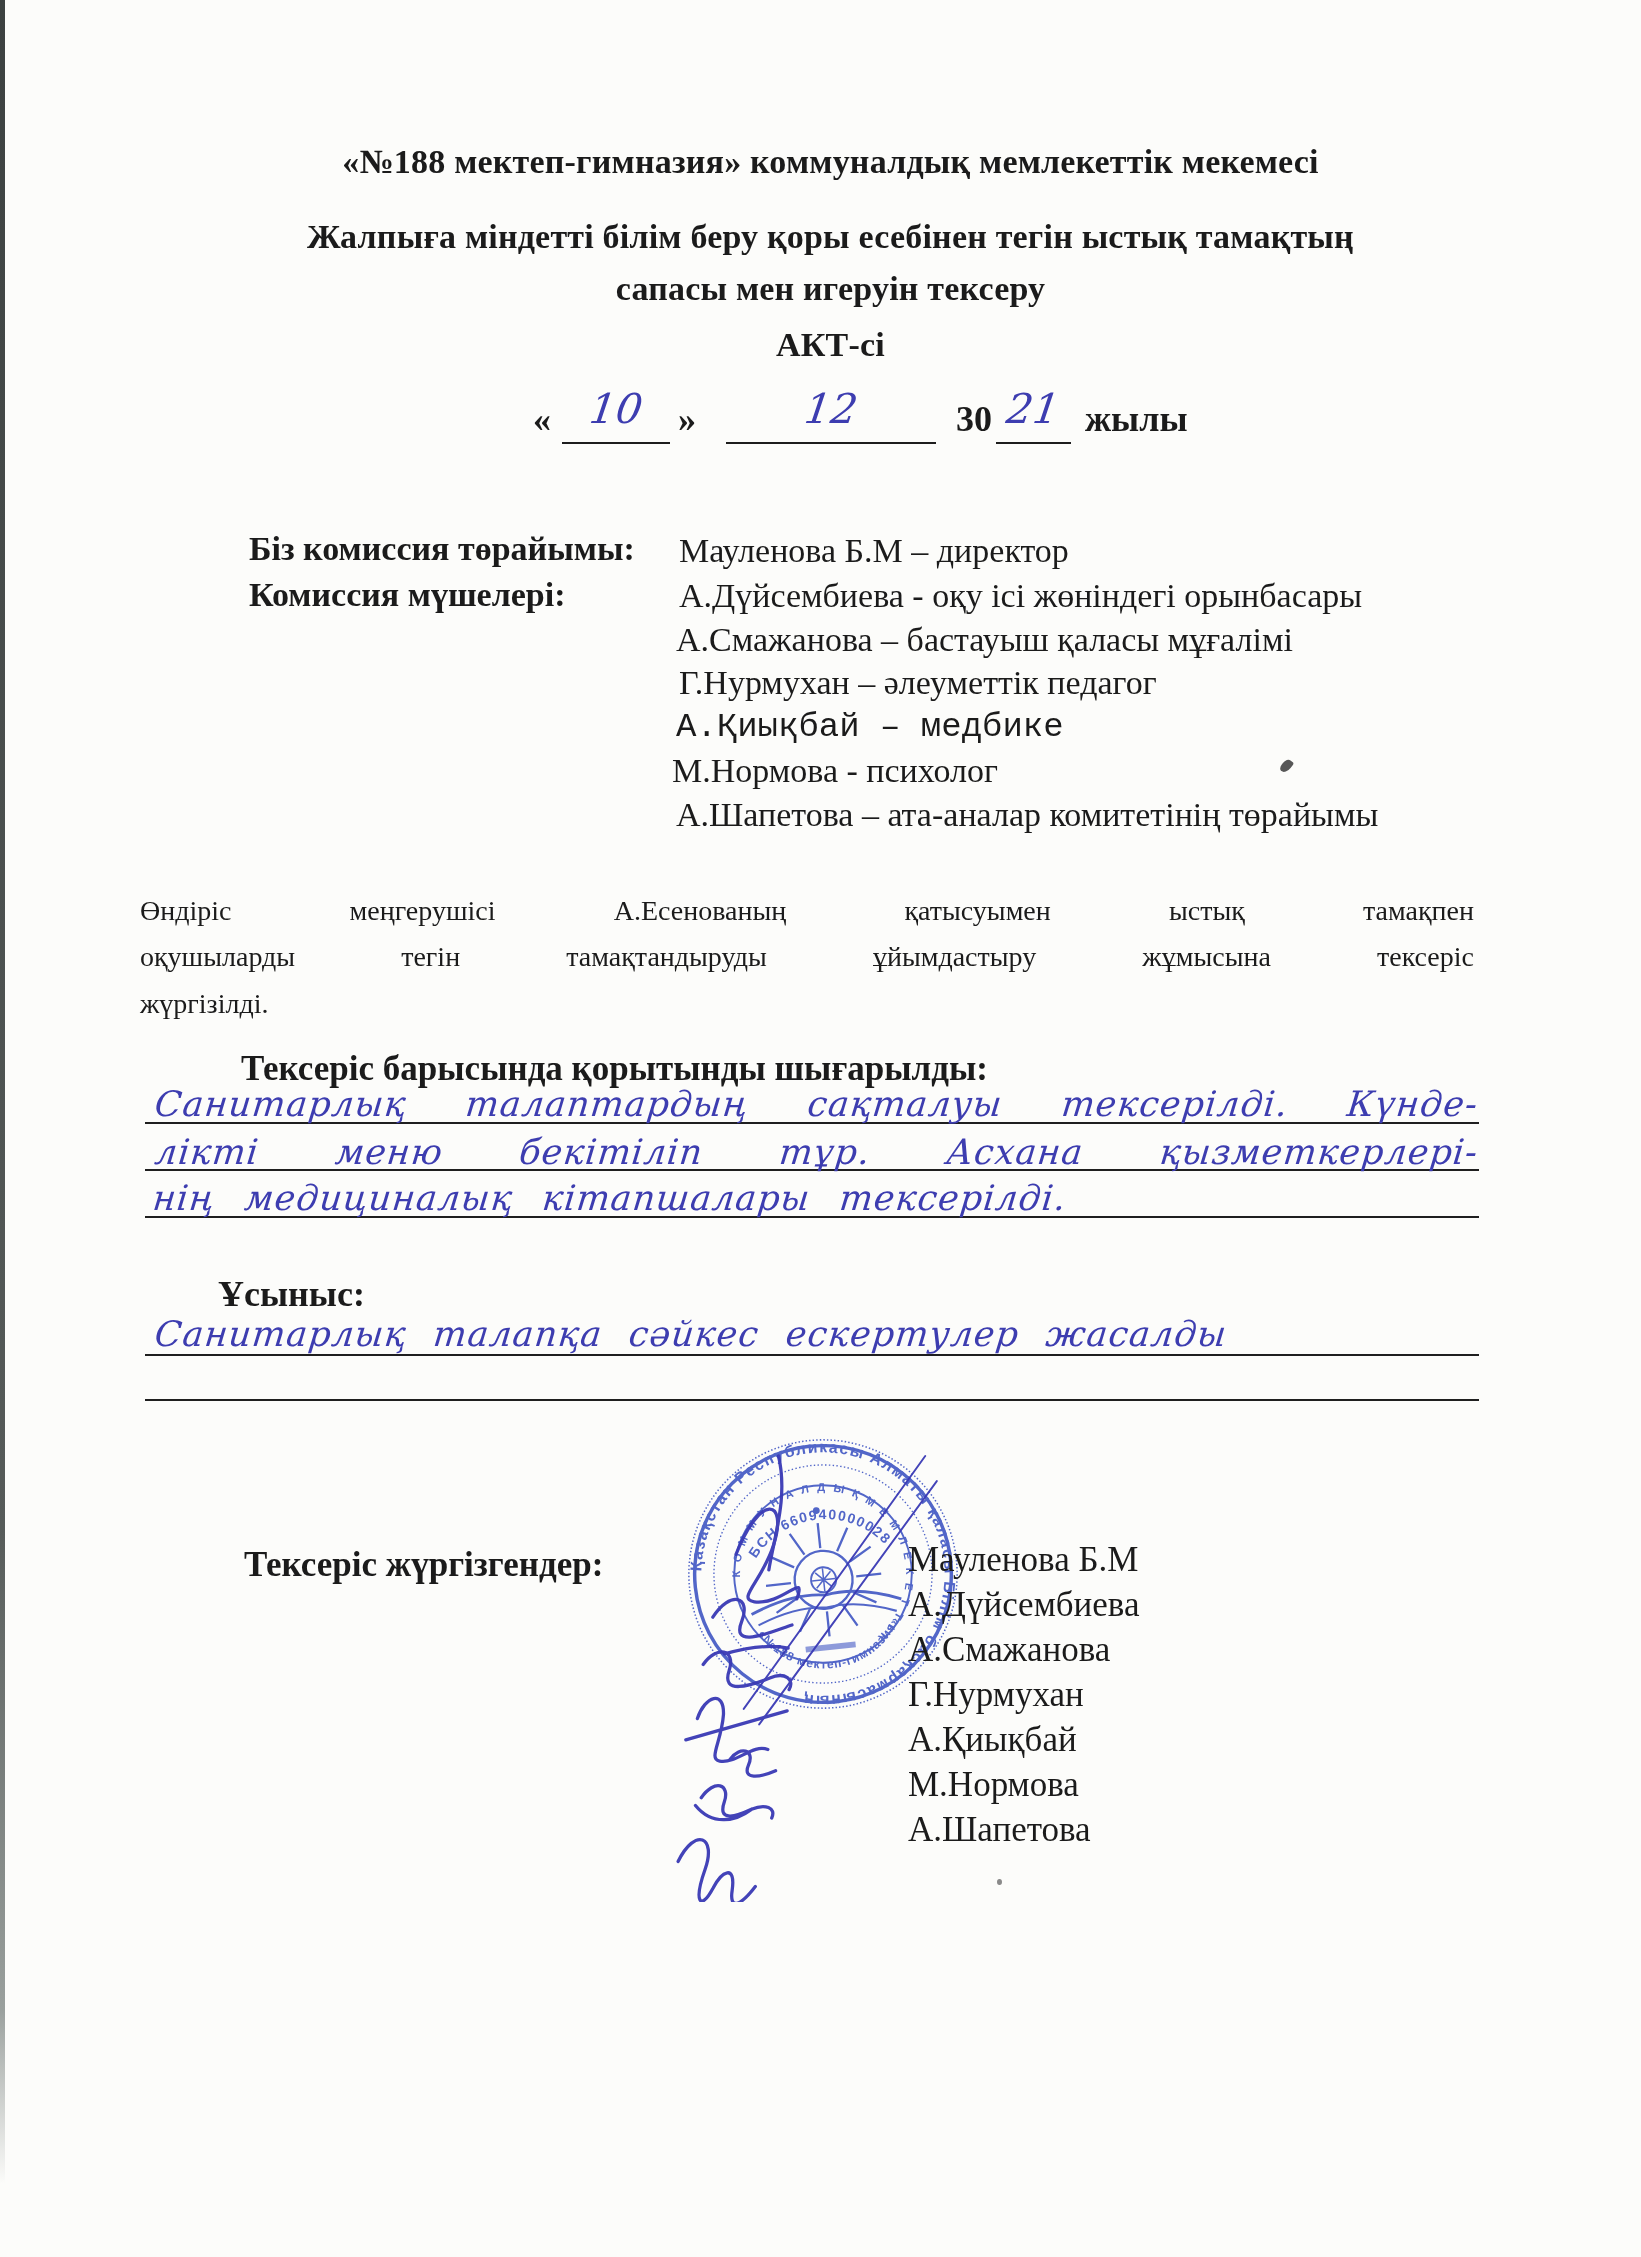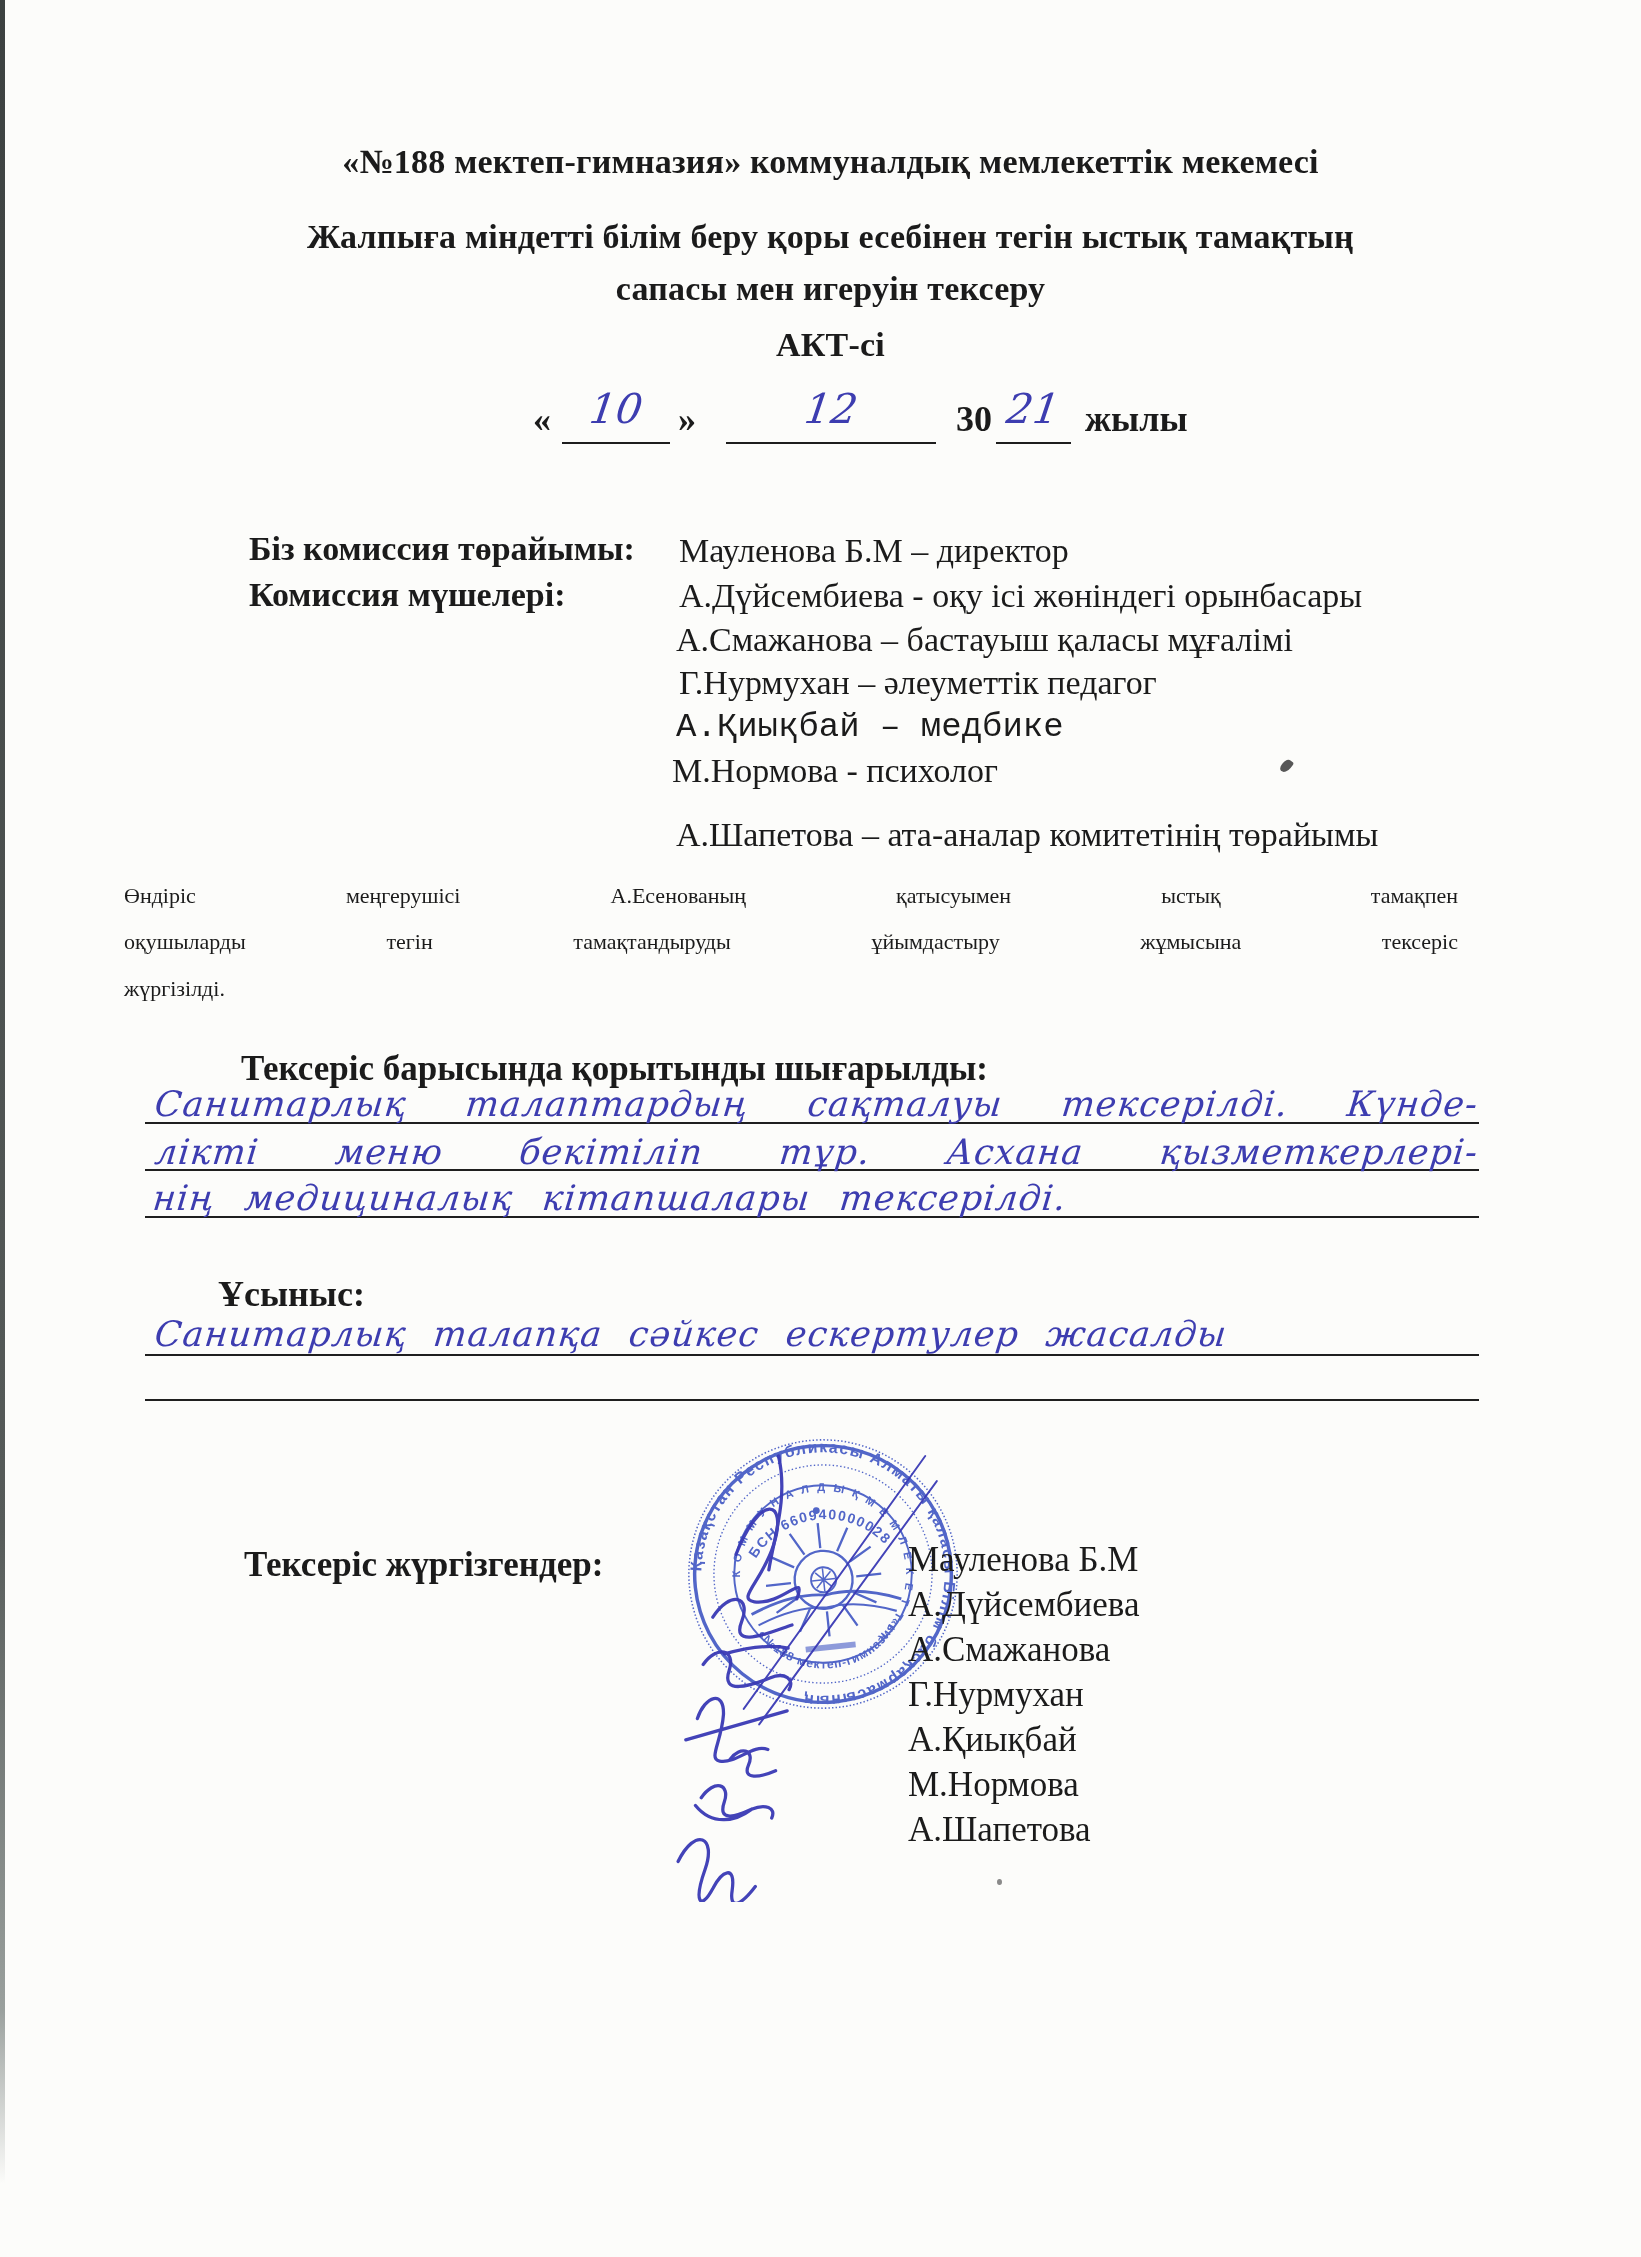--- a/index.html
+++ b/index.html
@@ -19,21 +19,21 @@
   
   .date-row{height:54px;}
   .date-glyph{font-weight:bold;font-size:36px;}
   .u-seg{border-bottom:2.9px solid #1d1d1d;text-align:center;}
   .hw{color:#3d3db0;font-style:italic;font-family:"DejaVu Serif", serif;}
   .hw-num{font-size:41px;line-height:39px;display:inline-block;transform:skewX(-8deg);}
   
   .label-bold{font-weight:bold;font-size:34px;white-space:nowrap;}
   .val{font-size:34px;white-space:nowrap;}
   
-  .para-line{left:124px;width:1334px;font-size:22px;line-height:46px;}
+  .para-line{left:140px;width:1334px;font-size:28px;line-height:46px;margin-top:15px;}
   .spread{text-align:justify;}
   .spread::after{content:"";display:inline-block;width:100%;height:0;}
   
   .u-line{left:145px;width:1334px;border-bottom:2.9px solid #1f1f1f;height:0;}
   .hw-text{left:153px;width:1323px;font-size:35px;line-height:39px;transform:skewX(-6deg);letter-spacing:1px;word-spacing:5.8px;}
   .hw-inner{display:block;}
   
   .name-line{font-size:35px;line-height:45px;white-space:nowrap;}
   
   svg text{font-family:"Liberation Sans", sans-serif;}
@@ -67,21 +67,21 @@
 </div>
 
 <div class="abs label-bold" style="left:249px;top:530px;">Біз комиссия төрайымы:</div>
 <div class="abs val" style="left:679px;top:532px;">Мауленова Б.М – директор</div>
 <div class="abs label-bold" style="left:249px;top:576px;">Комиссия мүшелері:</div>
 <div class="abs val" style="left:679px;top:577px;text-align:right;">А.Дүйсембиева - оқу ісі жөніндегі орынбасары</div>
 <div class="abs val" style="left:676px;top:621px;">А.Смажанова  – бастауыш қаласы мұғалімі</div>
 <div class="abs val" style="left:679px;top:664px;">Г.Нурмухан – әлеуметтік педагог</div>
 <div class="abs val" style="left:676px;top:708px;font-family:Liberation Mono, monospace;">А.Қиықбай  – медбике</div>
 <div class="abs val" style="left:672px;top:752px;">М.Нормова - психолог</div>
-<div class="abs val" style="left:676px;top:796px;margin-top:20px;">А.Шапетова – ата-аналар комитетінің төрайымы</div>
+<div class="abs val" style="left:676px;top:796px;">А.Шапетова – ата-аналар комитетінің төрайымы</div>
 
 <div class="abs speck1"></div>
 
 <div class="abs para-line spread" style="top:873px;">Өндіріс меңгерушісі А.Есенованың қатысуымен ыстық тамақпен</div>
 <div class="abs para-line spread" style="top:919px;">оқушыларды тегін тамақтандыруды ұйымдастыру жұмысына тексеріс</div>
 <div class="abs para-line" style="top:966px;">жүргізілді.</div>
 
 <div class="abs label-bold" style="left:241px;top:1049px;font-size:35px;">Тексеріс барысында қорытынды шығарылды:</div>
 
 <div class="abs u-line" style="top:1122px;"></div>

